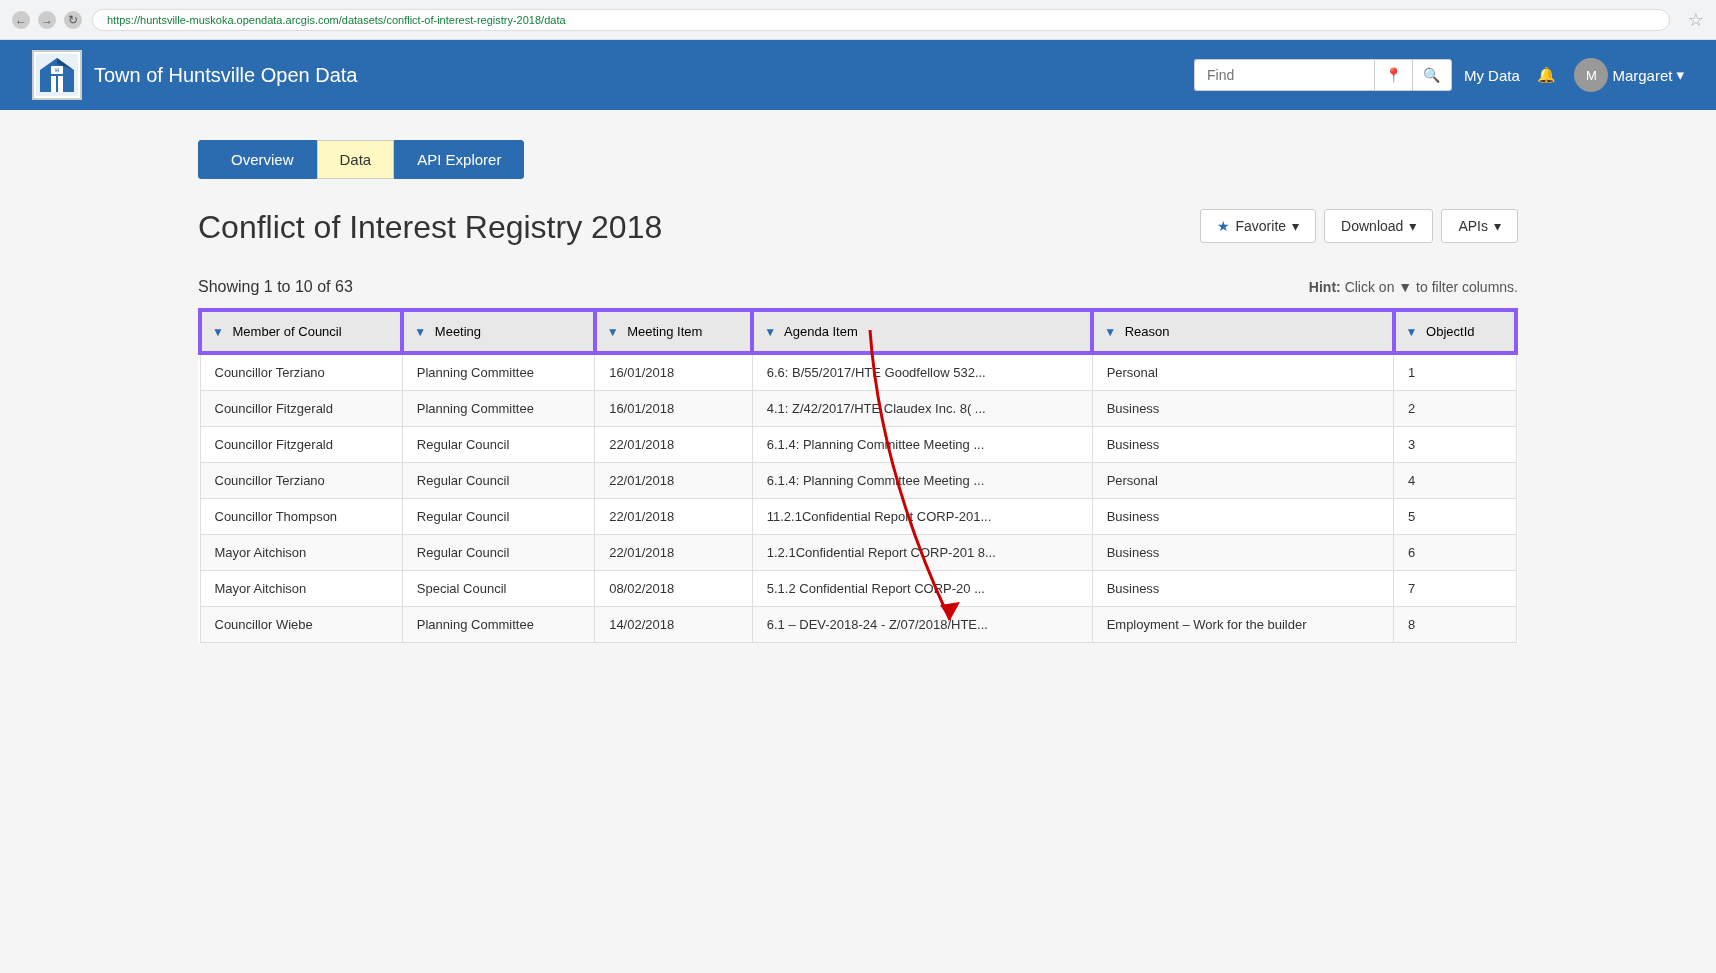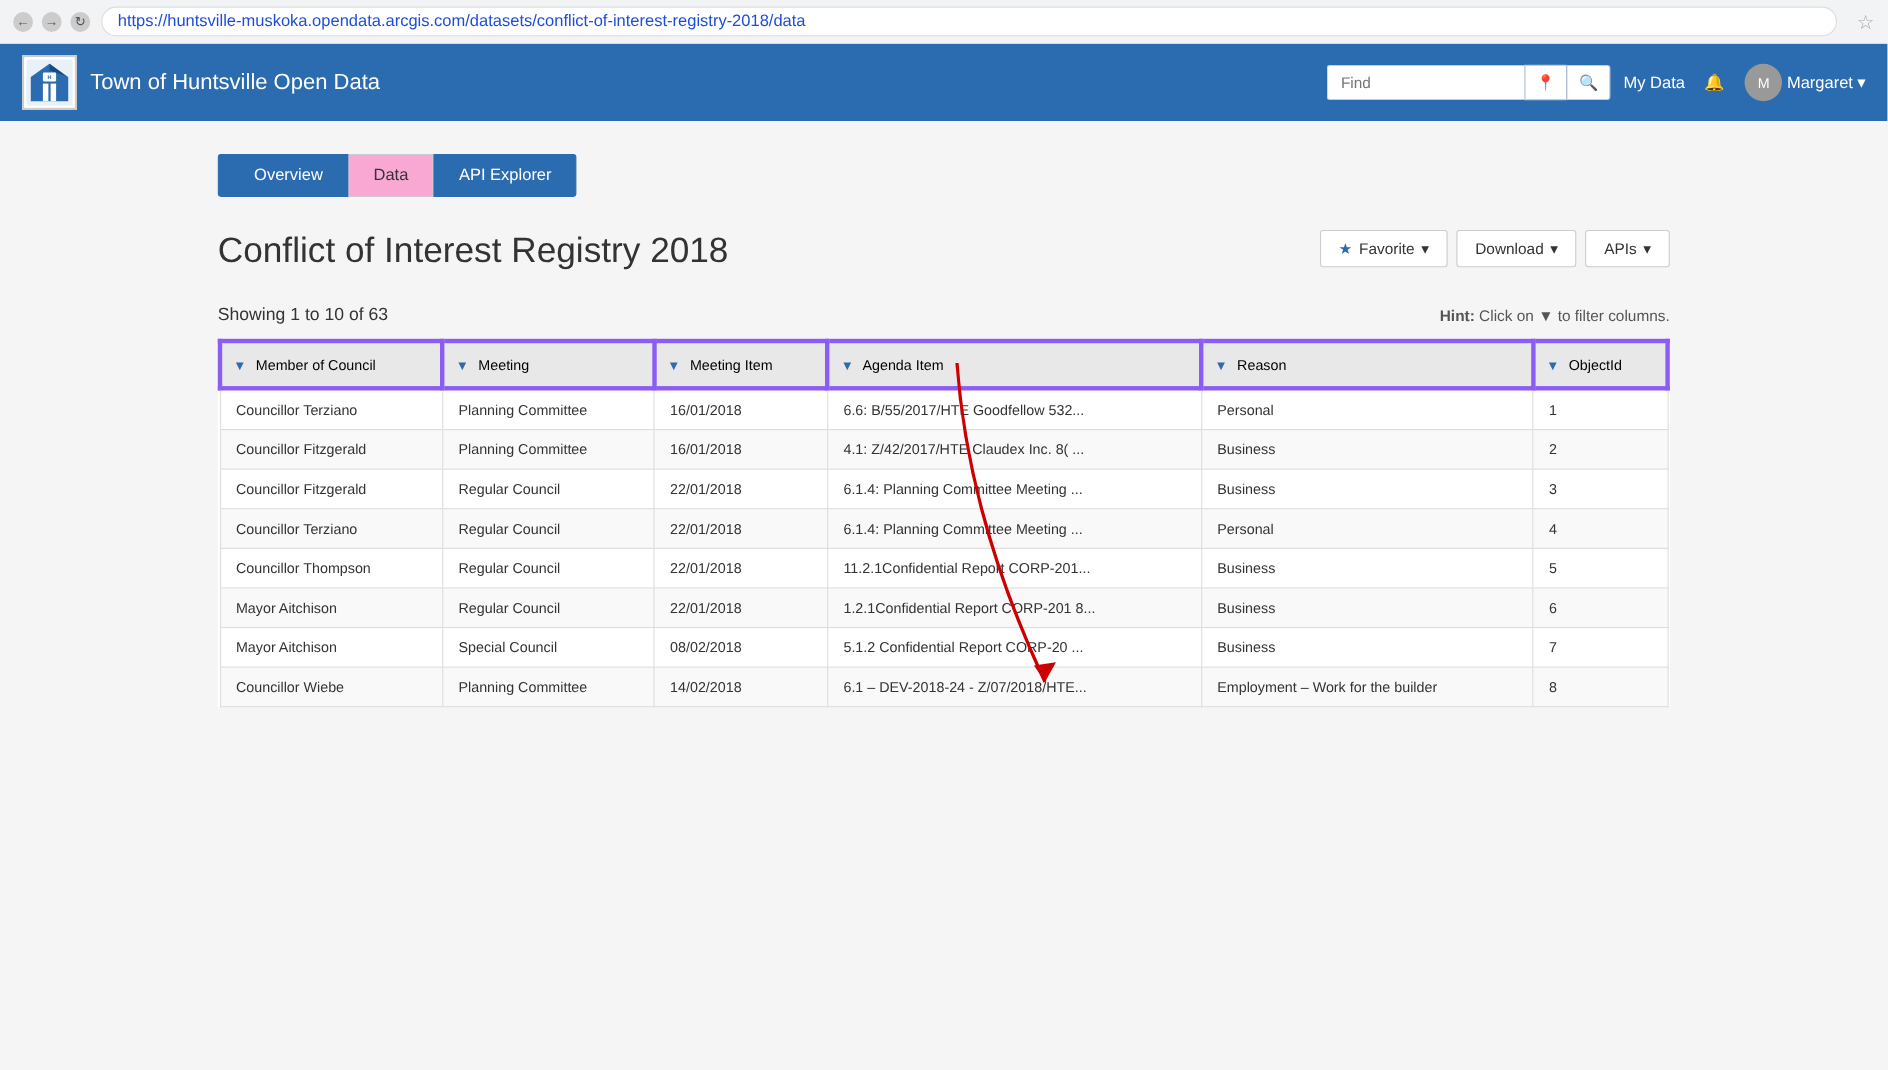--- a/index.html
+++ b/index.html
@@ -22,31 +22,31 @@
       background: #ccc;
       display: flex; align-items: center; justify-content: center;
       font-size: 12px; color: #555; cursor: pointer;
     }
     .address-bar {
       flex: 1;
       background: white;
       border: 1px solid #ddd;
       border-radius: 16px;
       padding: 4px 14px;
-      font-size: 15px;
-      color: #1d4ed8;
+      font-size: 11px;
+      color: #15803d;
     }
     .browser-star { font-size: 18px; color: #aaa; cursor: pointer; margin-left: 8px; }
 
     
     .site-header {
       background: #2b6cb0;
       display: flex;
       align-items: center;
-      padding: 0 20px;
+      padding: 0 32px;
       height: 70px;
       gap: 12px;
     }
     .site-logo {
       width: 50px; height: 50px;
       background: white;
       border: 2px solid #ccc;
       display: flex; align-items: center; justify-content: center;
       font-size: 8px; color: #555; text-align: center;
       overflow: hidden;
@@ -101,21 +101,21 @@
       padding: 30px 40px;
     }
 
     
     .tabs { display: flex; gap: 0; margin-bottom: 30px; }
     .tab {
       padding: 10px 22px;
       cursor: pointer;
       font-size: 15px;
       border: 1px solid #ccc;
-      background: #f9a8d4;
+      background: #fef9c3;
       color: #333;
     }
     .tab.active {
       background: #2b6cb0;
       color: white;
       border-color: #2b6cb0;
     }
     .tab:first-child { border-radius: 3px 0 0 3px; padding-left: 32px; }
     .tab:last-child { border-radius: 0 3px 3px 0; }
     .tab.api { background: #2b6cb0; color: white; border-color: #2b6cb0; }

